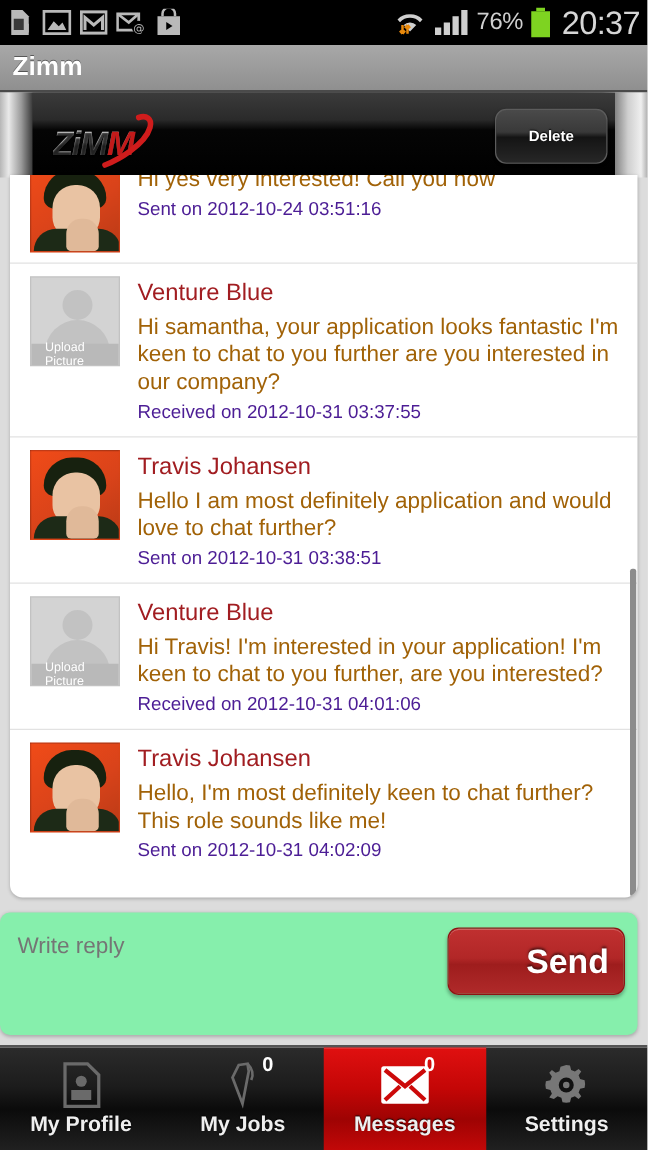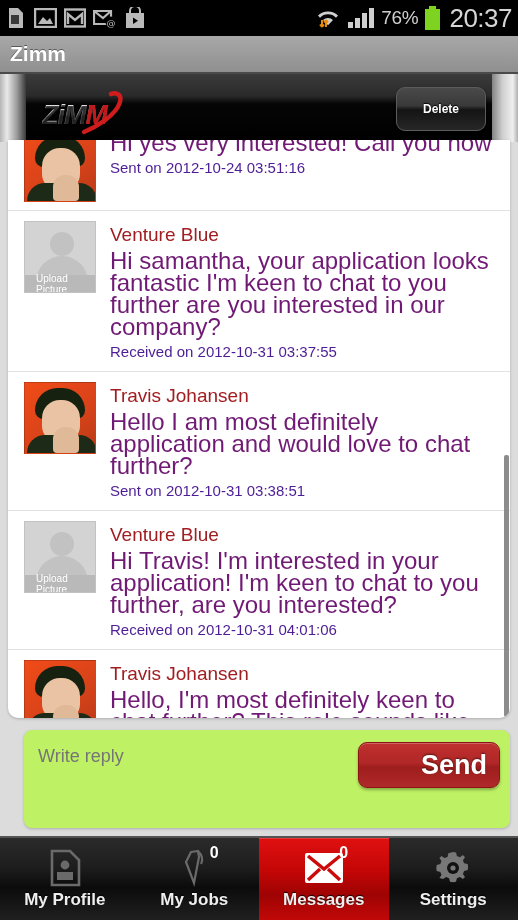--- a/index.html
+++ b/index.html
@@ -121,44 +121,44 @@
     position:absolute; left:0; right:0; bottom:0; height:17px;
     background:#b9b9b9; color:#fff; font-size:10px;
     display:flex; align-items:center; justify-content:center;padding-left:11px;
   }
   .body-col { flex: 1; min-width: 0; padding-top: 2px; }
   .sender {
     color: #a11d21; font-size: 19px; font-weight: normal;
     margin-bottom: 3px; line-height: 24px;
   }
   .text {
-    color: #701a75; font-size: 24px; line-height: 22px; margin-bottom: 3px;
+    color: #a16207; font-size: 18px; line-height: 22px; margin-bottom: 3px;
   }
   .stamp { color: #4c1d95; font-size: 15px; line-height: 22px; }
 
   .scrollbar {
     position: absolute; right: 1px; top: 315px; width: 5px; height: 262px;
     background: #8c8c8c; border-radius: 2px;
   }
 
   
   .reply {
-    position: absolute; left: 24px; right: 8px; top: 730px; height: 98px;
-    background: #bef264; border-radius: 8px;
+    position: absolute; left: 0; right: 8px; top: 730px; height: 98px;
+    background: #86efac; border-radius: 8px;
     box-shadow: 0 1px 3px rgba(0,0,0,.22);
   }
   .reply-input {
     position: absolute; left: 14px; top: 16px; right: 160px;
     border: none; outline: none; background: transparent;
     font-family: "Liberation Sans", sans-serif;
     font-size: 18px; color: #6f6f6f;
   }
   .send-btn {
     position: absolute; right: 10px; top: 12px;
-    width: 142px; height: 46px; border-radius: 9px; border: 1px solid #8d1414;
+    width: 142px; height: 54px; border-radius: 9px; border: 1px solid #8d1414;
     background: linear-gradient(to bottom,#c03030 0%,#b22727 45%,#9e1d1d 55%,#b02a2a 100%);
     display: flex; align-items: center; justify-content: flex-end;
     padding-right: 12px;
     box-shadow: 0 2px 3px rgba(0,0,0,.3), inset 0 1px 0 rgba(255,255,255,.25);
   }
   .send-btn span {
     color: #fff; font-size: 27px; font-weight: bold;
     text-shadow: 0 -1px 2px rgba(0,0,0,.55);
   }
 

